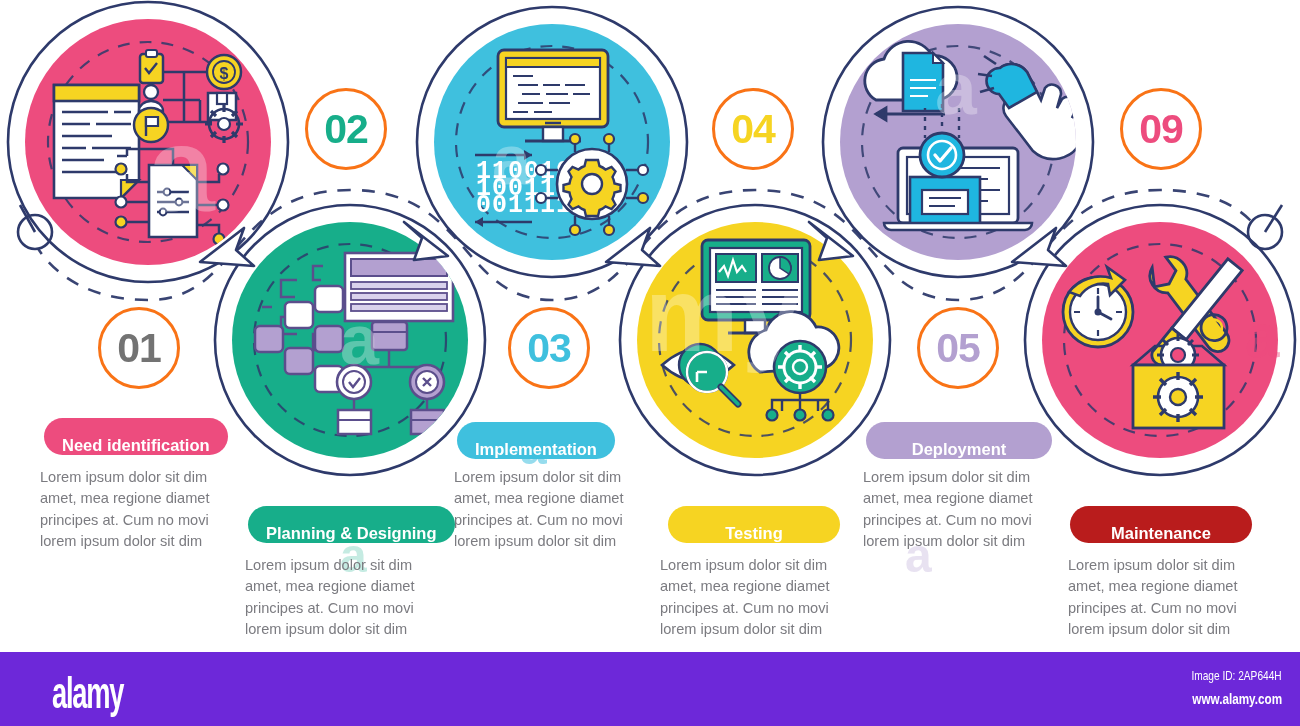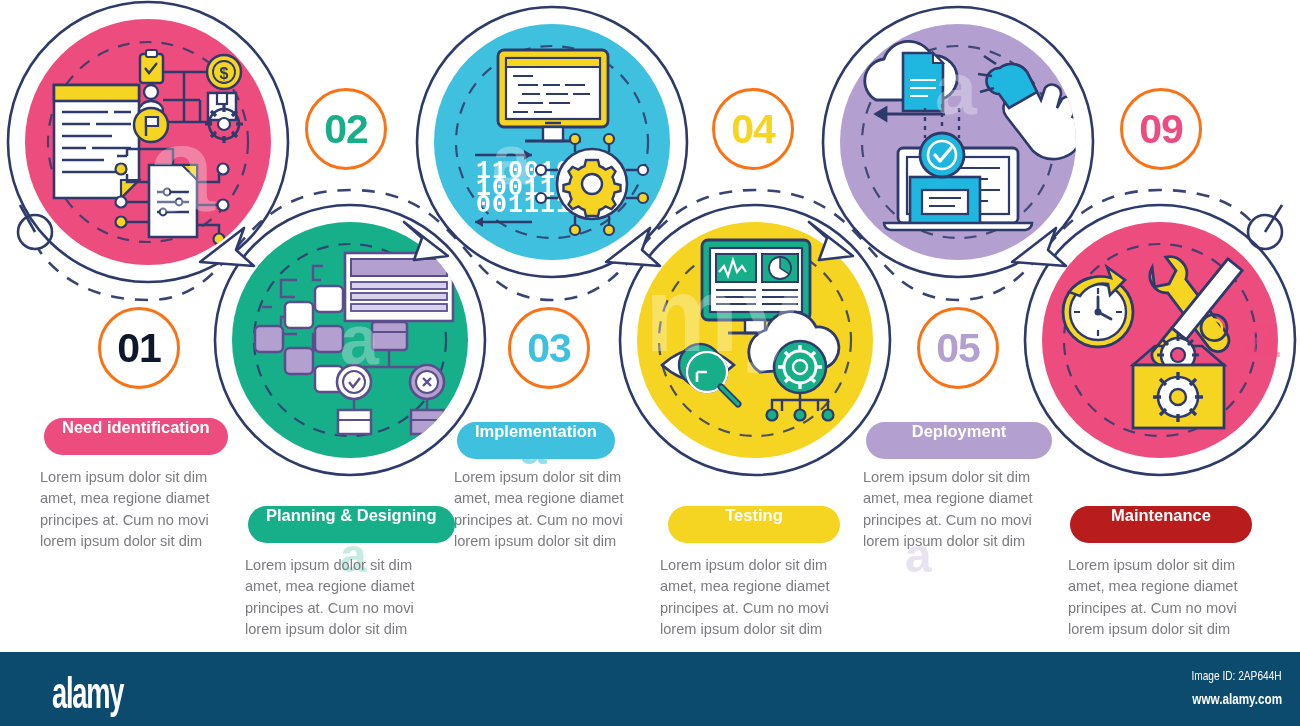--- a/index.html
+++ b/index.html
@@ -25,21 +25,21 @@
     font-size: 41px; font-weight: bold;
     letter-spacing: -1px;
     z-index: 6;
   }
 
   
   .pill {
     position: absolute;
     height: 37px;
     border-radius: 19px;
-    display: flex; align-items: flex-start; justify-content: center;
+    display: flex; align-items: flex-end; justify-content: center;
     color: #ffffff;
     font-size: 16.5px;
     font-weight: bold;
     padding: 0 18px;
     white-space: nowrap;
     z-index: 7;
   }
 
   
   .body-copy {
@@ -48,21 +48,21 @@
     color: #7b7b80;
     font-size: 14.6px;
     line-height: 1.46;
     z-index: 7;
   }
 
   
   #watermark-bar {
     position: absolute; left: 0; bottom: 0;
     width: 1300px; height: 74px;
-    background: #0c4a6e;
+    background: #6d28d9;
     z-index: 20;
   }
   #alamy-logo {
     position: absolute; left: 52px; top: 16px;
     color: #fff;
     font-family: "Liberation Sans", sans-serif;
     font-weight: bold;
     font-size: 44px;
     letter-spacing: -2px;
     transform: scaleX(0.62);
@@ -551,21 +551,21 @@
   <div class="ghost" style="left:742px; top:255px; font-size:105px;">y</div>
   <div class="ghost" style="left:935px; top:45px; font-size:75px;">a</div>
   <div class="ghost" style="left:1235px; top:140px; font-size:75px;">a</div>
   <div class="ghost" style="left:1245px; top:300px; font-size:62px; color:rgba(237,76,126,0.45);">a</div>
   <div class="ghost" style="left:120px; top:395px; font-size:62px; color:rgba(237,76,126,0.45);">a</div>
   <div class="ghost" style="left:520px; top:420px; font-size:48px; color:rgba(63,192,222,0.55);">a</div>
   <div class="ghost" style="left:340px; top:528px; font-size:48px; color:rgba(23,174,138,0.25);">a</div>
   <div class="ghost" style="left:905px; top:528px; font-size:48px; color:rgba(179,160,208,0.30);">a</div>
 
   <div class="badge" style="left:98px; top:307px;">
-    <span style="color:#0f172a;">01</span>
+    <span style="color:#737373;">01</span>
   </div>
   <div class="badge" style="left:305px; top:88px;">
     <span style="color:#17AE8A;">02</span>
   </div>
   <div class="badge" style="left:508px; top:307px;">
     <span style="color:#3FC0DE;">03</span>
   </div>
   <div class="badge" style="left:712px; top:88px;">
     <span style="color:#F6D422;">04</span>
   </div>

